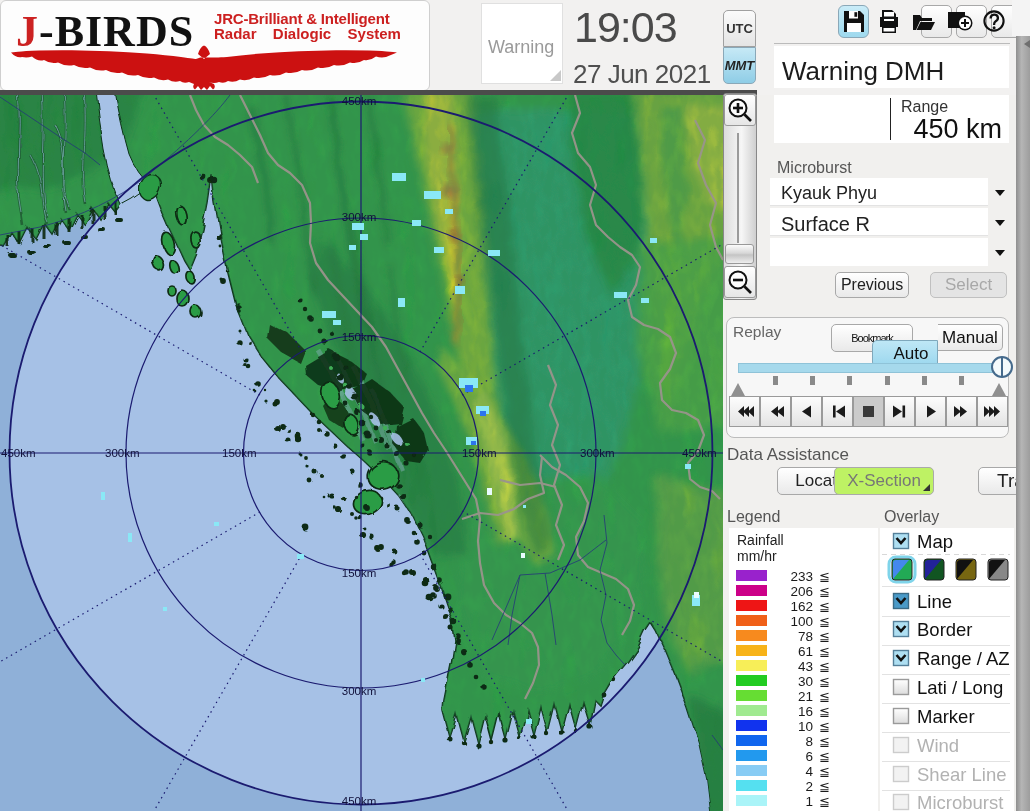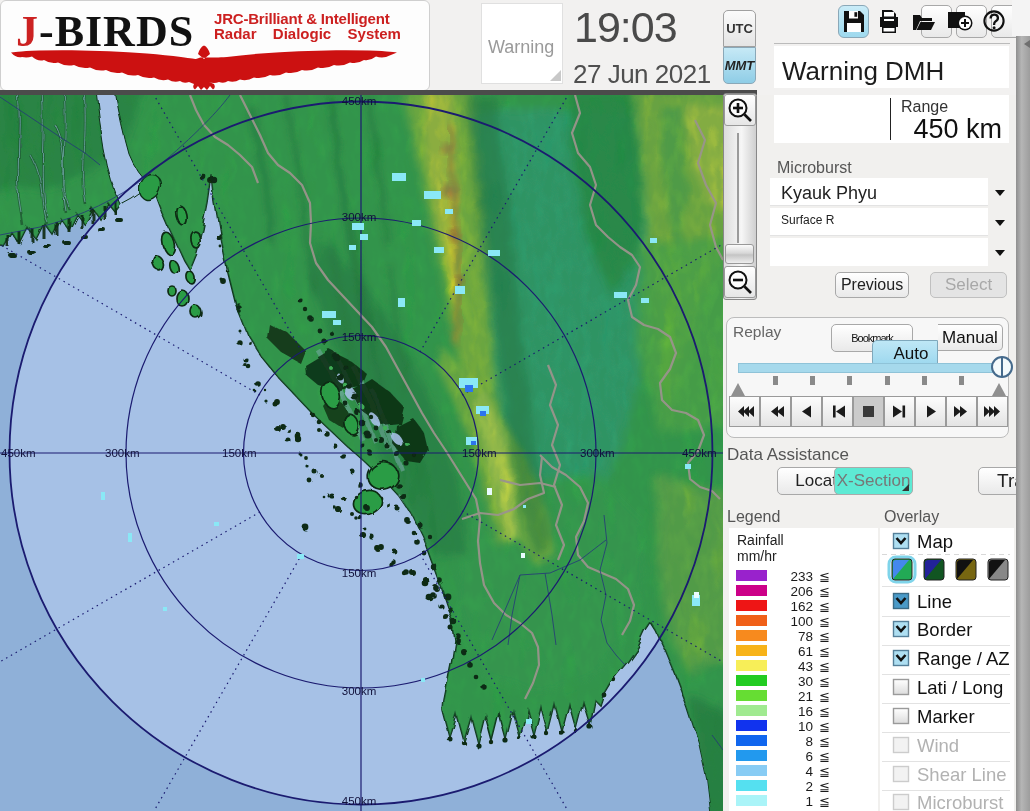--- a/index.html
+++ b/index.html
@@ -504,21 +504,21 @@
 <div class="abs" style="left:774px;top:95px;width:235px;height:48px;background:#fff;"></div>
 <div class="abs" style="left:890px;top:98px;width:1px;height:42px;background:#222;"></div>
 <div class="abs" style="left:901px;top:98px;font-size:16px;color:#333;">Range</div>
 <div class="abs" style="left:880px;top:114px;width:122px;text-align:right;font-size:27px;color:#111;white-space:nowrap;">450 km</div>
 
 <div class="abs" style="left:777px;top:159px;font-size:16px;color:#555;">Microburst</div>
 <div class="abs" style="left:770px;top:178px;width:218px;height:28px;background:#fff;border-bottom:1px solid #e3e3e3;"></div>
 <div class="abs" style="left:770px;top:208px;width:218px;height:28px;background:#fff;border-bottom:1px solid #e3e3e3;"></div>
 <div class="abs" style="left:770px;top:238px;width:218px;height:28px;background:#fff;"></div>
 <div class="abs" style="left:781px;top:183px;font-size:18px;color:#222;">Kyauk Phyu</div>
-<div class="abs" style="left:781px;top:213px;font-size:12px;color:#222;">Surface R</div>
+<div class="abs" style="left:781px;top:213px;font-size:20px;color:#222;">Surface R</div>
 <div class="abs btn" style="left:991px;top:180px;width:18px;height:24px;"></div>
 <div class="abs btn" style="left:991px;top:210px;width:18px;height:24px;"></div>
 <div class="abs btn" style="left:991px;top:240px;width:18px;height:24px;"></div>
 <div class="abs" style="left:995px;top:190px;width:0;height:0;border:5px solid transparent;border-top:6px solid #111;"></div>
 <div class="abs" style="left:995px;top:220px;width:0;height:0;border:5px solid transparent;border-top:6px solid #111;"></div>
 <div class="abs" style="left:995px;top:250px;width:0;height:0;border:5px solid transparent;border-top:6px solid #111;"></div>
 
 <div class="abs btn" style="left:787px;top:272px;width:74px;height:26px;font-size:16px;color:#222;text-align:center;line-height:24px;">Previous</div>
 <div class="abs" style="left:930px;top:272px;width:77px;height:26px;background:#e4e4e4;border:1px solid #c0c0c0;border-radius:5px;font-size:17px;color:#a8a8a8;text-align:center;line-height:24px;">Select</div>
 
@@ -570,21 +570,21 @@
           <rect x="173.5" y="9.5" width="2.6" height="12"></rect>
   <path d="M198 9.5 L207 15.5 L198 21.5 Z"></path>
   <path d="M225 10 L232 15.5 L225 21 Z M231 10 L238 15.5 L231 21 Z"></path>
   <path d="M255 10 L261 15.5 L255 21 Z M260 10 L266 15.5 L260 21 Z M265 10 L271 15.5 L265 21 Z"></path>
  </g>
 </svg>
 </div>
 
 <div class="abs" style="left:727px;top:445px;font-size:17px;color:#555;">Data Assistance</div>
 <div class="abs btn" style="left:729px;top:467px;width:101px;height:28px;font-size:17px;color:#222;text-align:center;line-height:26px;">Location<span class="corner"></span></div>
-<div class="abs" style="left:834px;top:467px;width:79px;height:28px;background:#5eead4;border:1px solid #aaa;border-radius:5px;font-size:17px;color:#777;text-align:center;line-height:26px;">X-Section<span class="corner"></span></div>
+<div class="abs" style="left:834px;top:467px;width:100px;height:28px;background:#bef264;border:1px solid #aaa;border-radius:5px;font-size:17px;color:#777;text-align:center;line-height:26px;">X-Section<span class="corner"></span></div>
 <div class="abs btn" style="left:930px;top:467px;width:85px;height:28px;font-size:19px;color:#222;text-align:center;line-height:26px;">Track<span class="corner"></span></div>
 
 <div class="abs" style="left:727px;top:508px;font-size:16px;color:#555;">Legend</div>
 <div class="abs" style="left:729px;top:528px;width:149px;height:283px;background:#fff;"></div>
 <div class="abs" style="left:737px;top:532px;font-size:14px;color:#222;">Rainfall</div>
 <div class="abs" style="left:737px;top:548px;font-size:14px;color:#222;">mm/hr</div>
 <div id="legendrows">
 <svg class="abs" style="left:729px;top:565px;" width="130" height="251" viewBox="0 0 130 251">
 <g font-family="Liberation Sans" font-size="13.5" fill="#1a1a1a" text-anchor="end">
 <rect x="7" y="5" width="31" height="11" fill="#9922cc"></rect>

